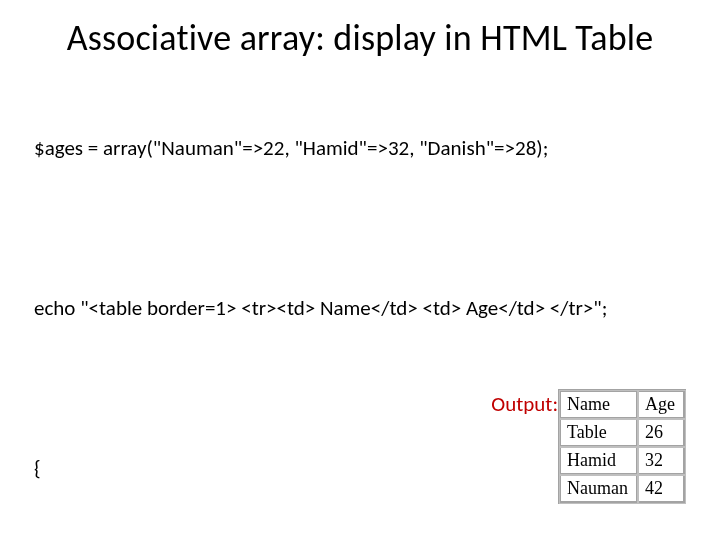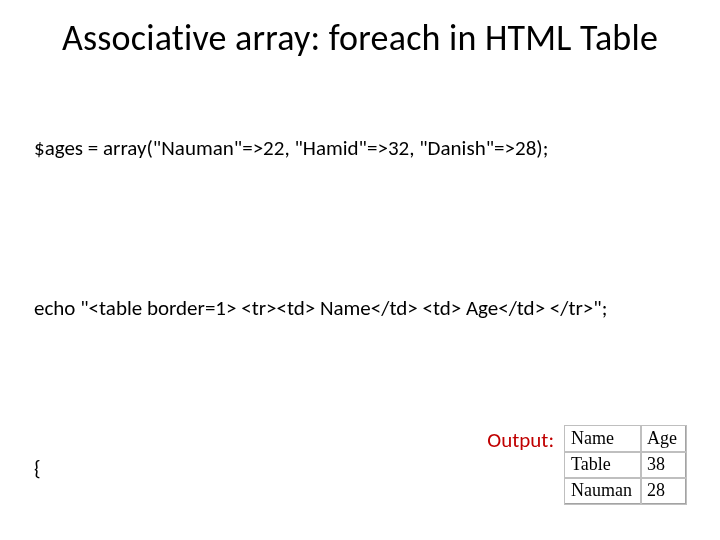--- a/index.html
+++ b/index.html
@@ -38,42 +38,41 @@
   .output-area {
     position: absolute;
     right: 34px;
     bottom: 36px;
     display: flex;
     align-items: flex-start;
   }
   .output-label {
     color: #c00000;
     font-size: 21px;
-    margin-right: 10px;
     margin-top: 2px;
   }
   table.out {
     border-collapse: collapse;
     font-family: "Times New Roman", Times, serif;
     font-size: 18px;
     background: #fff;
   }
   table.out td {
-    border: 1px solid #a3a3a3;
+    border: 3px solid #a3a3a3;
     outline: 1px solid #bfbfbf;
     padding: 2px 8px 2px 6px;
     text-align: left;
   }
 </style>
 </head>
 <body>
 
 <div class="slide">
 
-  <h1 class="title">Associative array: foreach in HTML Table</h1>
+  <h1 class="title">Associative array: display in HTML Table</h1>
 
   <div class="code-block">
     <span class="code-line">$ages = array("Nauman"=&gt;22, "Hamid"=&gt;32, "Danish"=&gt;28);</span>
     <div class="gap"></div>
     <span class="code-line">echo "&lt;table border=1&gt; &lt;tr&gt;&lt;td&gt; Name&lt;/td&gt; &lt;td&gt; Age&lt;/td&gt; &lt;/tr&gt;";</span>
     <div class="gap"></div>
     <span class="code-line">{</span>
     
     
     
@@ -85,23 +84,27 @@
   <div class="output-area">
     <span class="output-label">Output:</span>
     <table class="out">
       <tbody>
           <tr>
         <td>Name</td>
         <td>Age</td>
       </tr>
       <tr>
         <td>Table</td>
-        <td>38</td>
+        <td>26</td>
+      </tr>
+      <tr>
+        <td>Hamid</td>
+        <td>32</td>
       </tr>
       <tr>
         <td>Nauman</td>
-        <td>28</td>
+        <td>42</td>
       </tr>
     </tbody>
       </table>
   </div>
 
 </div>
 
 </body></html>

